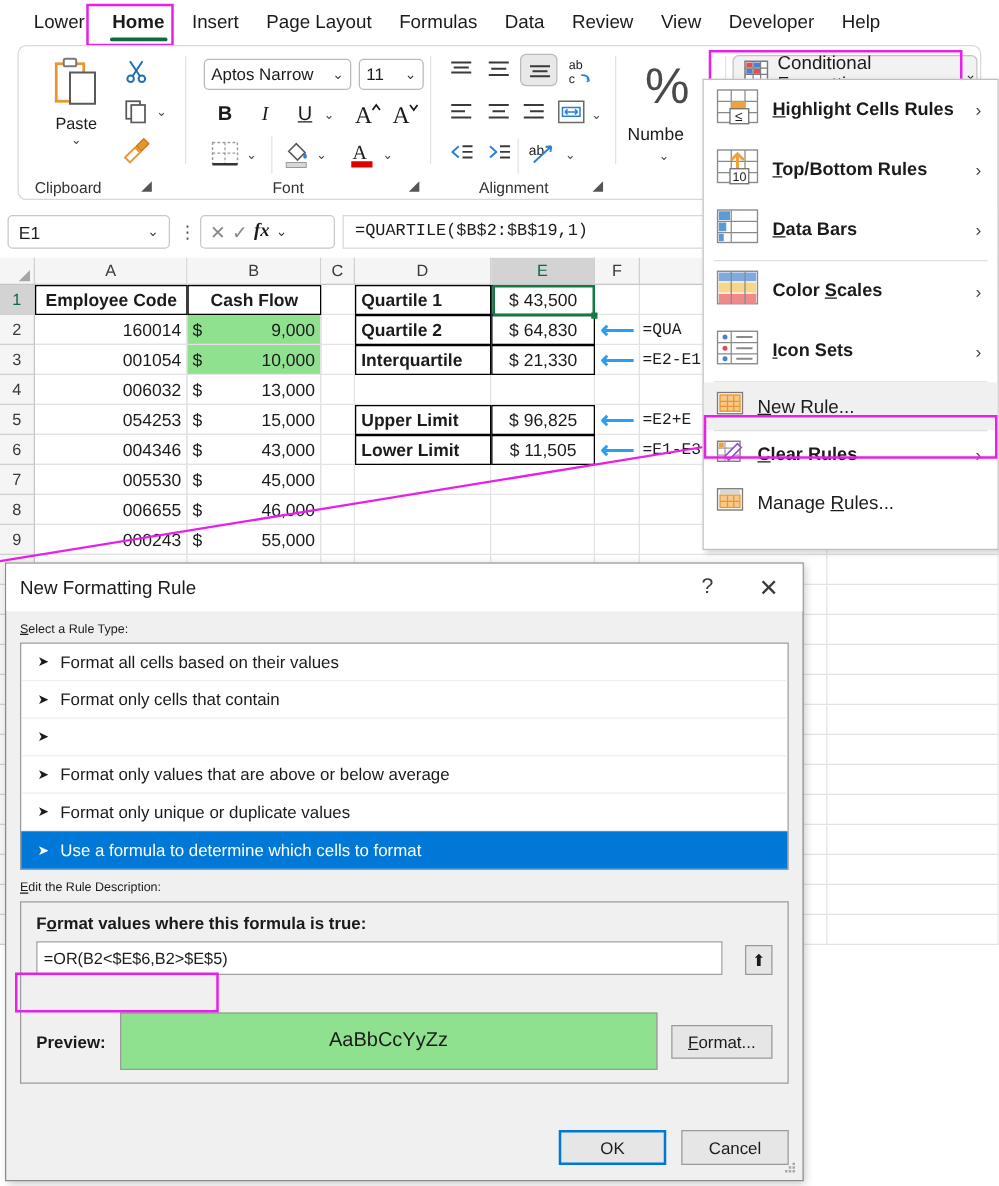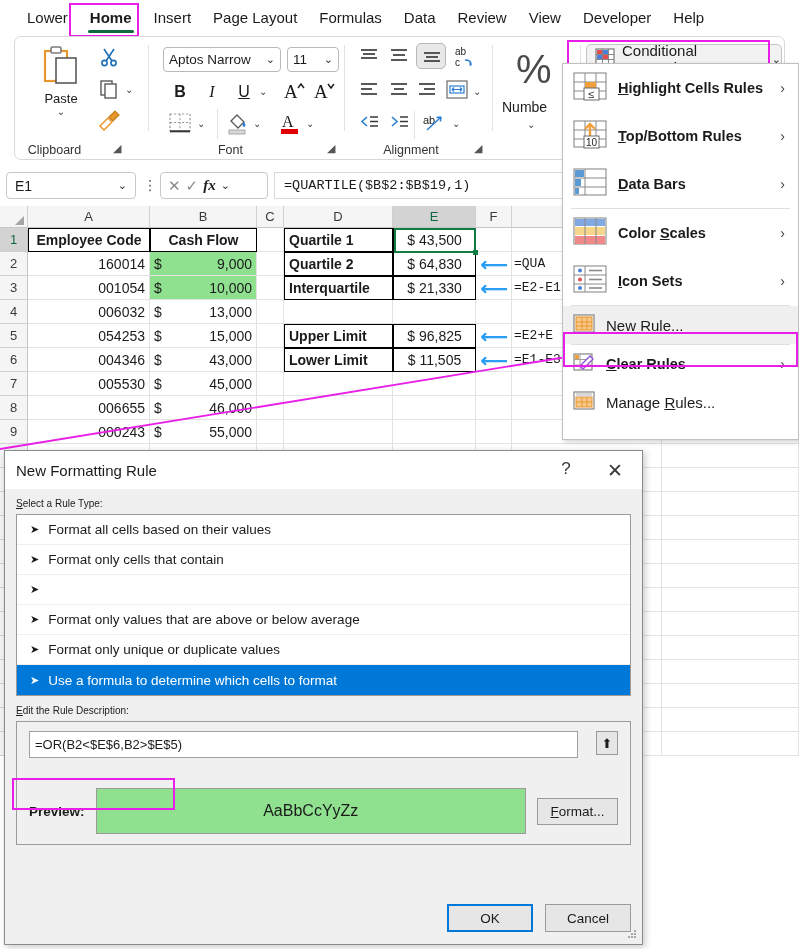--- a/index.html
+++ b/index.html
@@ -160,21 +160,21 @@
   .ruletypes {
     margin:0 11px; background:#fff; border:1px solid #9a9a9a;
   }
   .rt-item { height:30px; display:flex; align-items:center; font-size:13.5px; color:#1b1b1b;
     padding-left:13px; border-bottom:1px solid #eeeeee; }
   .rt-item:last-child{border-bottom:none;}
   .rt-item.sel { background:#0078d7; color:#fff; }
   .rt-bullet { margin-right:9px; font-size:11px; }
   .desc-box { margin:0 11px; background:#f0f0f0; border:1px solid #9a9a9a; padding:9px 12px 10px 12px; }
   .desc-h { font-size:13.5px; font-weight:bold; color:#1b1b1b; margin-bottom:7px;}
-  .frm-row { display:flex; align-items:flex-start; gap:18px; }
+  .frm-row { display:flex; align-items:flex-end; gap:18px; }
   .frm-input {
     flex:1; height:27px; border:1px solid #a0a0a0; background:#fff;
     font-family:"Liberation Sans", sans-serif; font-size:13px; color:#1b1b1b;
     display:flex; align-items:center; padding-left:5px;
   }
   .frm-btn { width:22px; height:24px; border:1px solid #9a9a9a; background:#e6e6e6;
     display:flex; align-items:center; justify-content:center; font-size:13px; color:#1b1b1b;}
   .prev-row { display:flex; align-items:center; gap:11px; margin-top:30px; }
   .prev-lbl { font-size:13.5px; font-weight:bold; color:#1b1b1b; }
   .prev-sample { flex:1; height:46px; background:#8fe08f; border:1px solid #9a9a9a;
@@ -911,20 +911,23 @@
           <div class="rt-item sel">
             <span class="rt-bullet">➤</span>
             <span>Use a formula to determine which cells to format</span>
           </div>
         </div>
     </div>
     <div class="dlg-lbl">
       <span class="u">E</span><span>dit the Rule Description:</span>
     </div>
     <div class="desc-box">
+      <div class="desc-h">
+        F<span class="u">o</span><span>rmat values where this formula is true:</span>
+      </div>
       <div class="frm-row">
         <div class="frm-input">
           <span>=OR(B2&lt;$E$6,B2&gt;$E$5)</span>
         </div>
         <div class="frm-btn">⬆</div>
       </div>
       <div class="prev-row">
         <div class="prev-lbl">Preview:</div>
         <div class="prev-sample">AaBbCcYyZz</div>
         <div class="fmt-btn">

